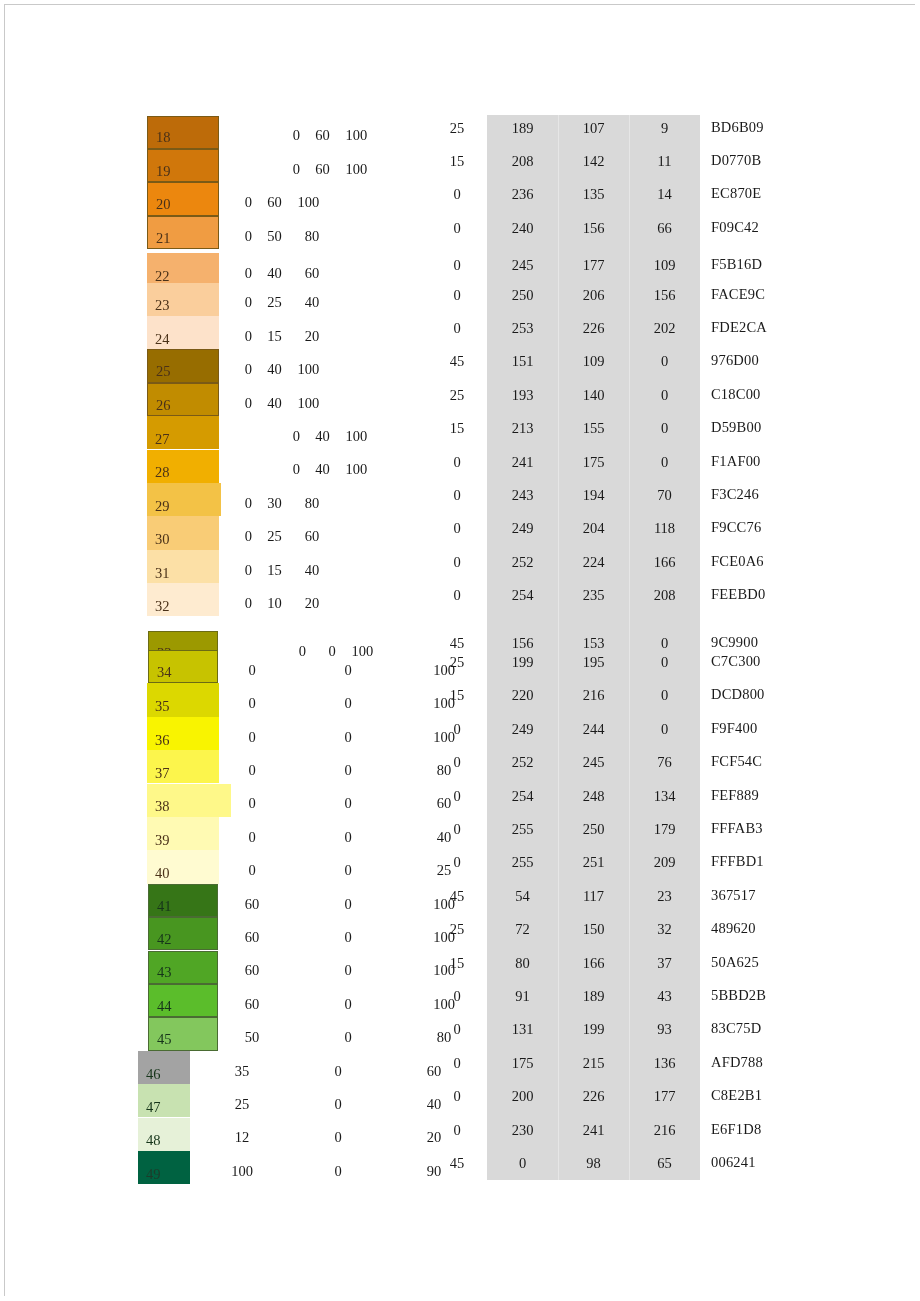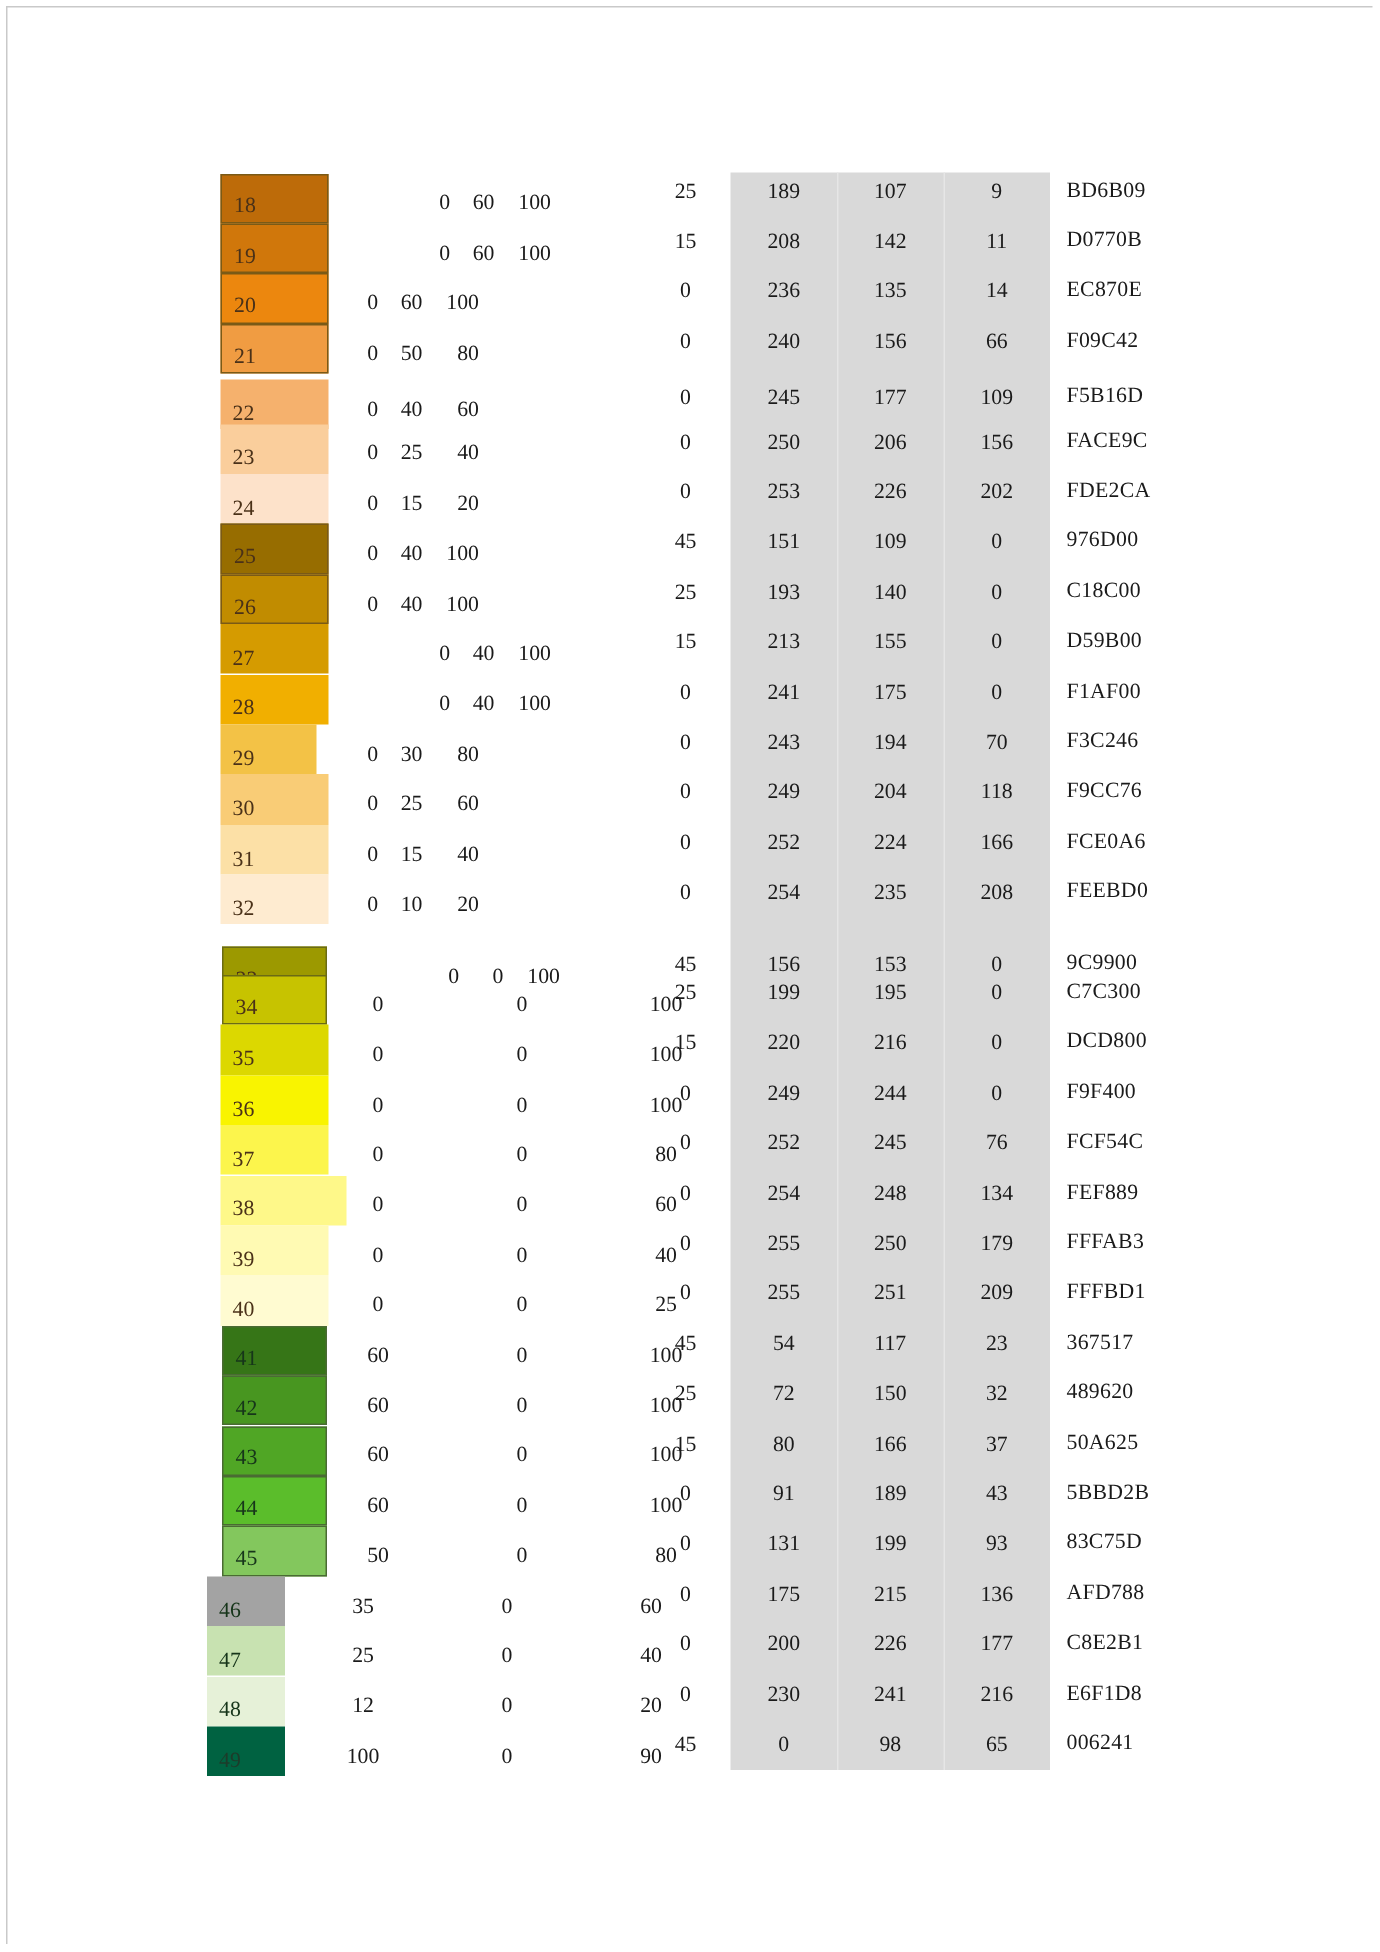--- a/index.html
+++ b/index.html
@@ -272,21 +272,21 @@
           <span class="idx">28</span>
         </div>
         <div class="cmy cmy-tight" style="left: 286px;"><span class="c">0</span> <span class="m">40</span> <span class="y">100</span> </div>
         <div class="kval">0</div>
         <div class="rgb r">241</div>
         <div class="rgb g">175</div>
         <div class="rgb b">0</div>
         <div class="hex">F1AF00</div>
       </div>
       <div class="row" style="top: 482.9px;">
-        <div class="swatch" style="background: rgb(243, 194, 70); left: 147px; width: 64px;">
+        <div class="swatch" style="background: rgb(243, 194, 70); left: 147px; width: 74px;">
           <span class="idx">29</span>
         </div>
         <div class="cmy cmy-tight" style="left: 238px;"><span class="c">0</span> <span class="m">30</span> <span class="y">80</span> </div>
         <div class="kval">0</div>
         <div class="rgb r">243</div>
         <div class="rgb g">194</div>
         <div class="rgb b">70</div>
         <div class="hex">F3C246</div>
       </div>
       <div class="row" style="top: 516.3px;">

